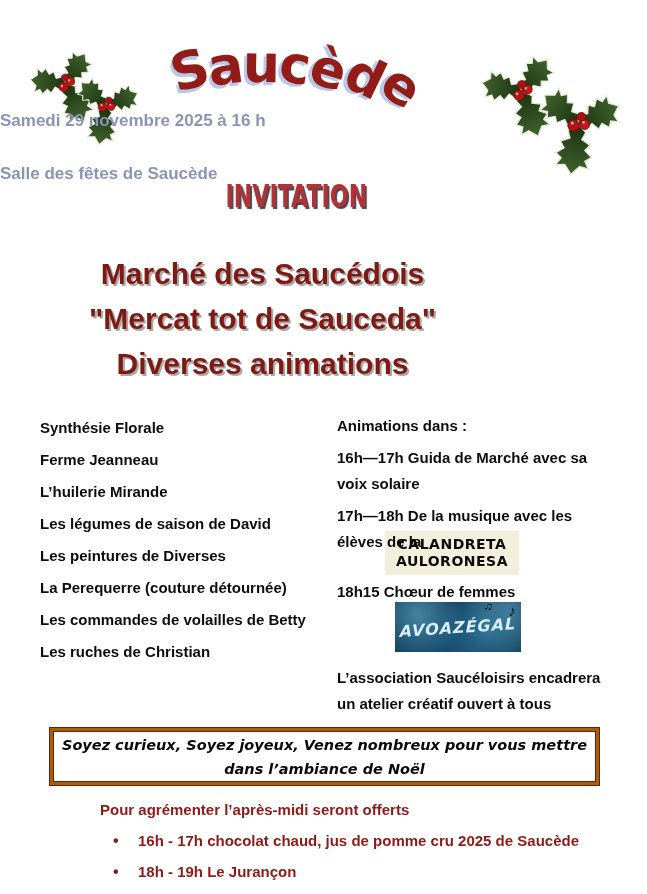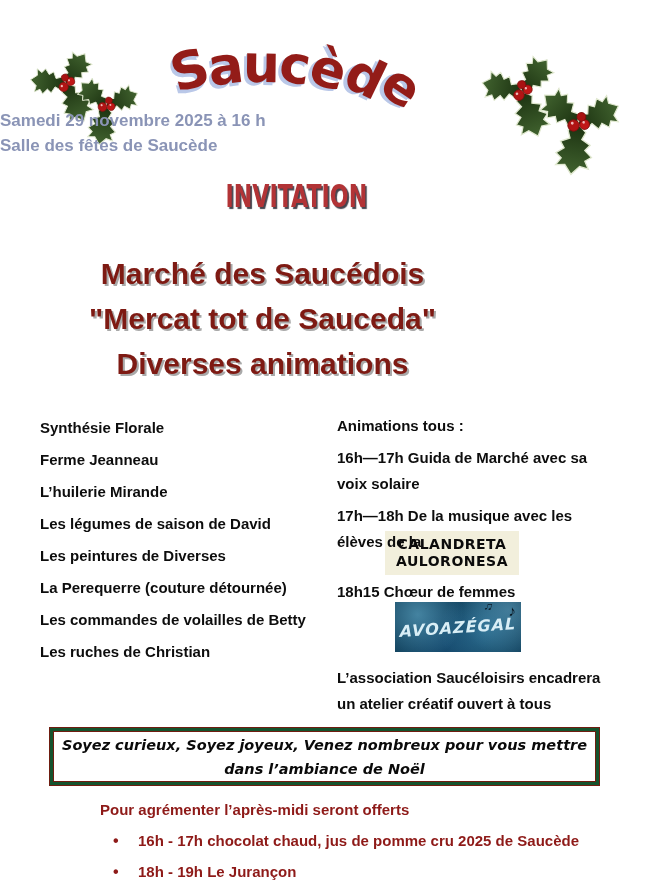--- a/index.html
+++ b/index.html
@@ -17,21 +17,21 @@
     text-align:center; font-family:"DejaVu Sans", sans-serif;
     font-weight:bold; font-size:52px; color:#931c18;
     text-shadow:-3px 3px 0 rgba(182,197,231,.95), -1px 1px 0 rgba(182,197,231,.9);
     white-space:nowrap; line-height:60px;
   }
   .date-line,.venue-line{
     position:absolute; left:0; width:615px; text-align:left;
     font-weight:bold; font-size:17px; color:#8a94b6;
   }
   .date-line{top:111px;}
-  .venue-line{top:136px;}
+  .venue-line{top:164px;}
   .invitation{
     position:absolute; top:180px; left:0; width:592px; text-align:center;
     font-family:"DejaVu Sans", sans-serif; font-weight:bold; font-size:27px;
     color:#b23336; letter-spacing:0px;
     text-shadow:2px 2px 1px #44444e;
   }
   .invitation span{display:inline-block; transform:scale(.82,1.18); transform-origin:center;}
   .main-heading{
     position:absolute; top:251px; left:0; width:525px; text-align:center;
     font-weight:bold; font-size:30px; line-height:45px; color:#7e1a13;
@@ -65,21 +65,21 @@
     position:absolute; left:4px; top:16px; width:118px; text-align:center;
     font-style:italic; color:#d9eef6; font-size:16px; letter-spacing:1px;
     transform:rotate(-4deg) skewX(-4deg); font-family:"DejaVu Sans", sans-serif;
   }
   .note-a{position:absolute; right:5px; top:0px; color:#07121c; font-size:15px;}
   .note-b{position:absolute; right:28px; top:-3px; color:#0a1824; font-size:12px; transform:rotate(14deg);}
   .anim-workshop{line-height:26px;}
   
   .banner{
     position:absolute; left:50px; top:728px; width:549px; height:57px;
-    border:3px solid #14532d; box-shadow:0 0 0 1px #6f1d10, inset 0 0 0 1px #6f1d10;
+    border:3px solid #a16207; box-shadow:0 0 0 1px #6f1d10, inset 0 0 0 1px #6f1d10;
     box-sizing:border-box; display:flex; align-items:center; justify-content:center;
     text-align:center; font-family:"DejaVu Sans", sans-serif;
     font-style:italic; font-weight:bold; font-size:14.5px; line-height:24px;
     color:#0a0a0a; padding:0 8px;
   }
   
   .offers{position:absolute; left:100px; top:802px; width:510px; color:#8e1a18;}
   .offers-heading{margin:0 0 16px 0; font-size:15px; font-weight:bold; line-height:15px;}
   .offers ul{list-style:none; margin:10px; padding:0;}
   .offers li{position:relative; padding-left:28px; margin-bottom:15px; font-size:15px; font-weight:bold; line-height:16px;}
@@ -137,21 +137,21 @@
     <p>Ferme Jeanneau</p>
     <p>L’huilerie Mirande</p>
     <p>Les légumes de saison de David</p>
     <p>Les peintures de Diverses</p>
     <p>La Perequerre (couture détournée)</p>
     <p>Les commandes de volailles de Betty</p>
     <p>Les ruches de Christian</p>
   </div>
 
   <div class="col-right">
-    <p class="anim-intro">Animations tous :</p>
+    <p class="anim-intro">Animations dans :</p>
     <p class="anim-slot1">16h—17h Guida de Marché avec sa voix solaire</p>
     <p class="anim-slot2">17h—18h De la musique avec les élèves de la</p>
     <div class="calandreta">
       <div>CALANDRETA</div>
       <div>AULORONESA</div>
     </div>
     <p class="anim-slot3">18h15 Chœur de femmes</p>
     <div class="choir-logo">
       <span class="note-a">♪</span>
       <span class="note-b">♫</span>

